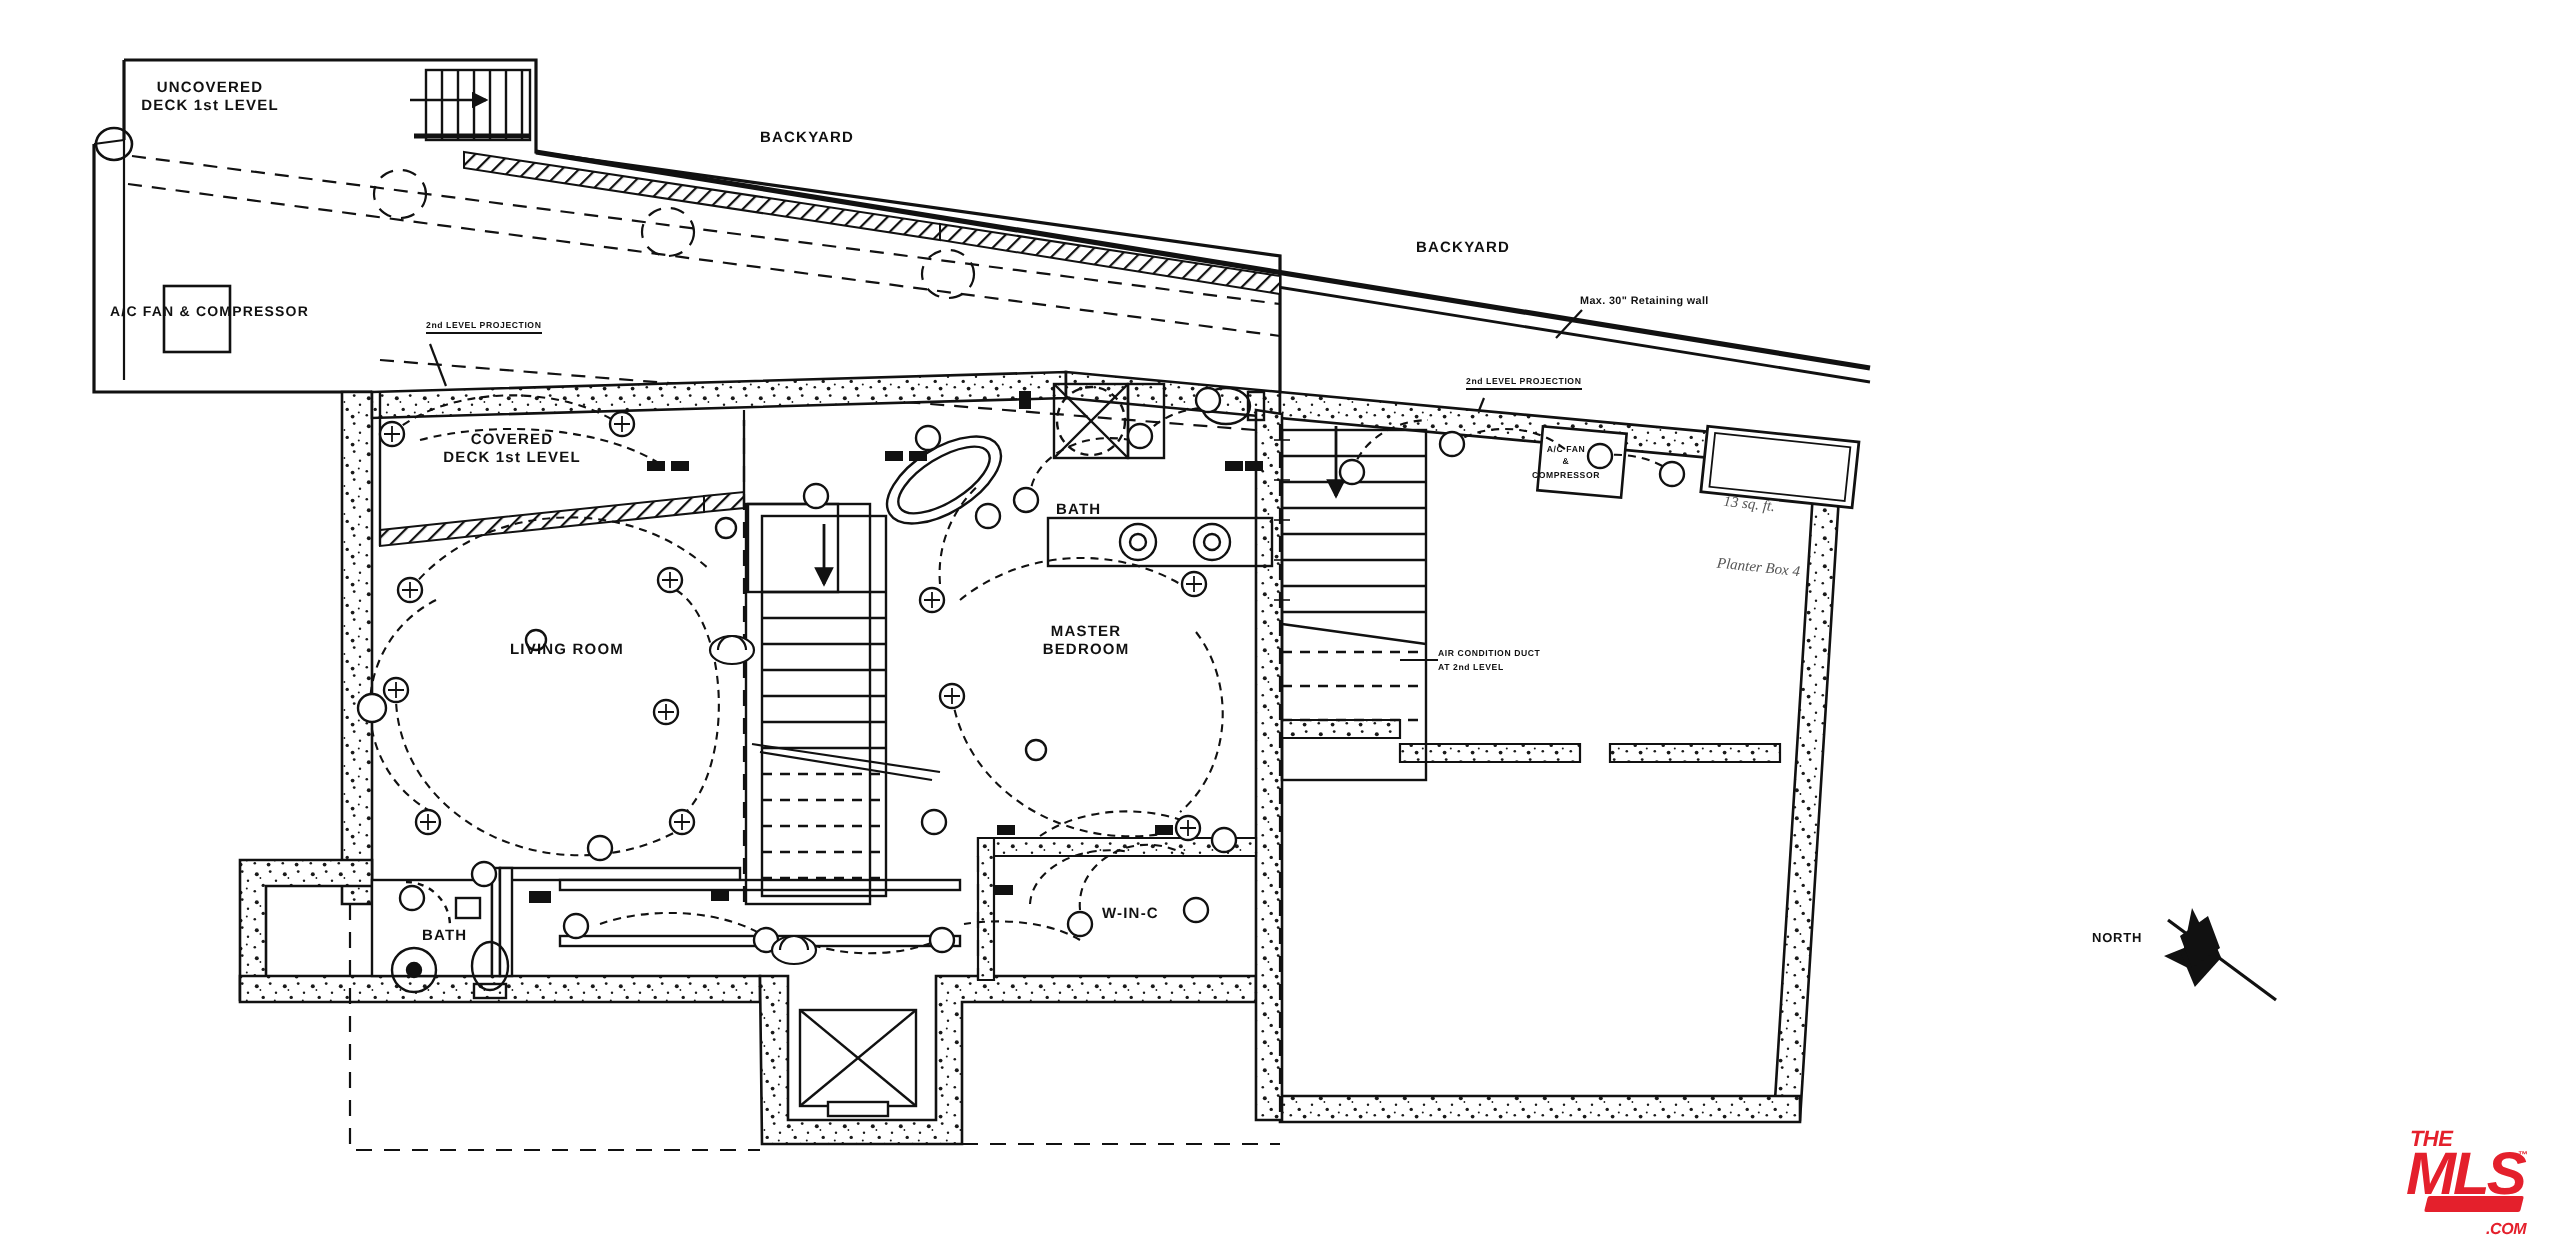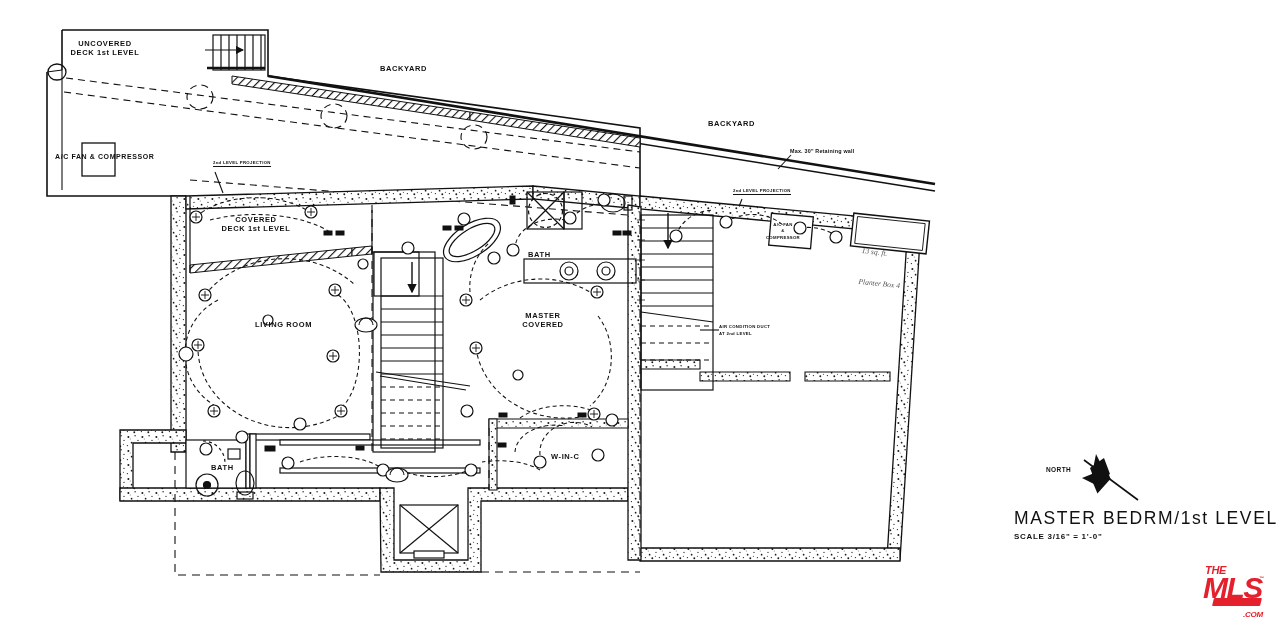--- a/index.html
+++ b/index.html
@@ -420,35 +420,31 @@
               color:#555;line-height:1.35;white-space:pre;">
     <div>13 sq. ft.</div>
     <div>Planter Box 4</div>
   </div>
 
   <div class="lbl lbl-room" style="left:528px;top:250px;">BATH</div>
 
   <div class="lbl lbl-room" style="left:228px;top:320px;margin-left:27px;">LIVING ROOM</div>
 
   <div class="lbl lbl-room" style="left:513px;top:311px;width:60px;">MASTER
-COVERED</div>
+BEDROOM</div>
 
   <div class="lbl lbl-mini" style="left:719px;top:324px;line-height:1.6;">AIR CONDITION DUCT
 AT 2nd LEVEL</div>
 
   <div class="lbl lbl-room" style="left:551px;top:452px;">W-IN-C</div>
 
   <div class="lbl lbl-room" style="left:211px;top:463px;">BATH</div>
 
   <div id="north-label">NORTH</div>
 
-  <div id="title-block">
-    <div id="title-main">MASTER BEDRM/1st LEVEL</div>
-    <div id="title-scale">SCALE 3/16" = 1'-0"</div>
-  </div>
 
   <div id="mls">
     <div class="the">THE</div>
     <div class="mls">MLS</div>
     <div class="tm">™</div>
     <div class="swoosh"></div>
     <div class="com">.COM</div>
   </div>
 
 </div>

